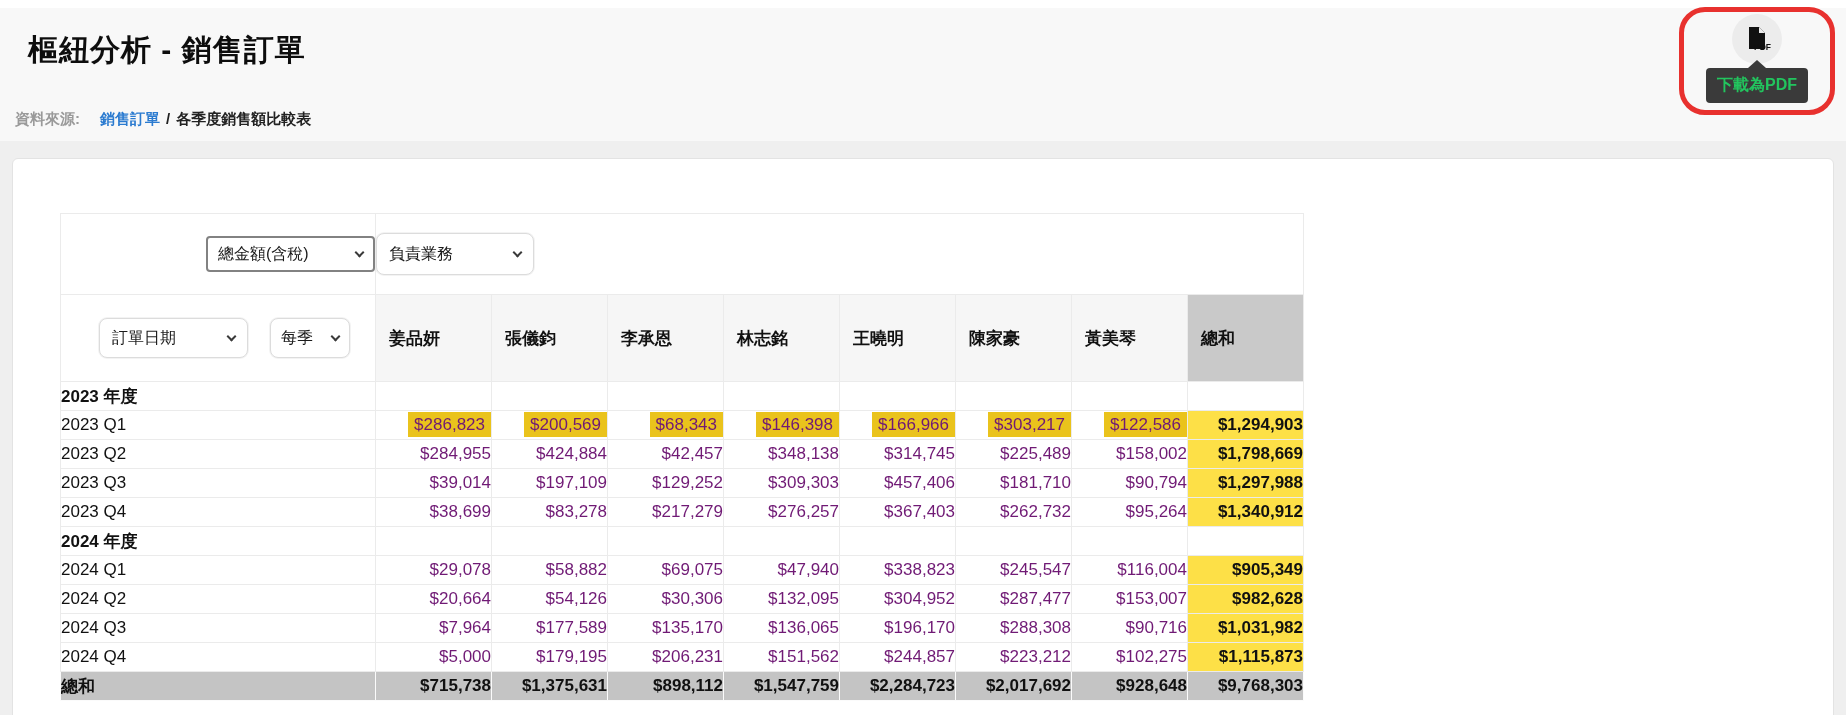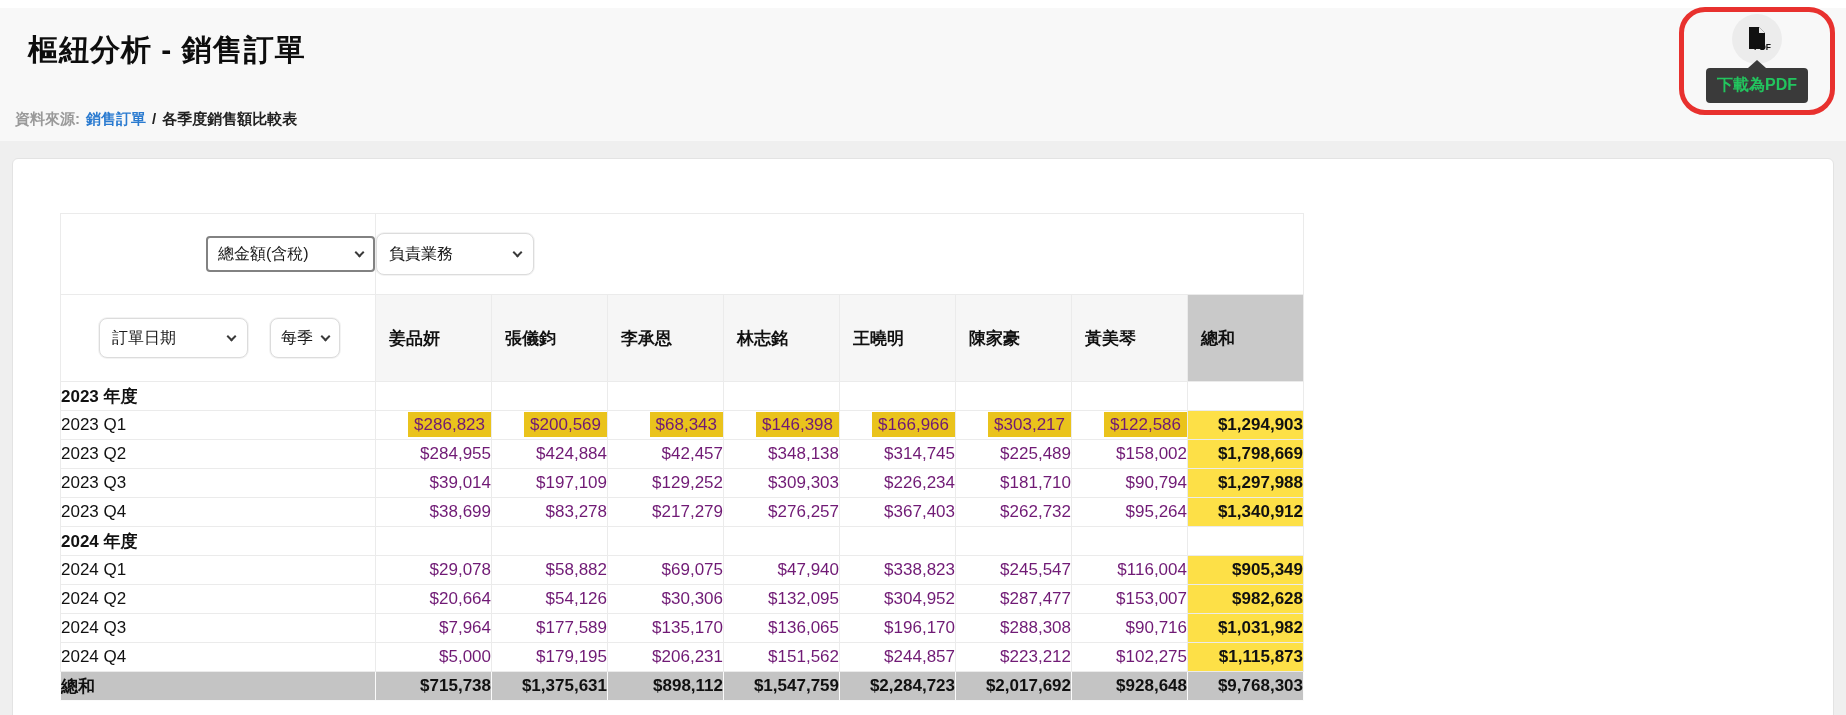--- a/index.html
+++ b/index.html
@@ -8,21 +8,21 @@
     width: 1846px; height: 715px; position: relative; overflow: hidden;
     background: #ffffff;
     font-family: "Liberation Sans", "DejaVu Sans", sans-serif;
     color: #111;
   }
   .header-band { position: absolute; left: 0; top: 8px; width: 100%; height: 133px; background: #f8f8f8; }
   .page-bg    { position: absolute; left: 0; top: 141px; width: 100%; height: 574px; background: #efefef; }
 
   .page-title { position: absolute; left: 28px; top: 30px; font-size: 30px; font-weight: bold; color: #0d0d0d; letter-spacing: 1px; }
   .source-line { position: absolute; left: 15px; top: 110px; font-size: 15px; font-weight: bold; }
-  .source-line .lbl { color: #9a9a9a; margin-right: 6px; }
+  .source-line .lbl { color: #9a9a9a; margin-right: 20px; }
   .source-line .lnk { color: #2b7bd0; text-decoration: none; cursor: pointer; margin-right: 6px; }
   .source-line .sep { color: #222; margin-right: 6px; }
   .source-line .nm  { color: #222; }
 
   .card {
     position: absolute; left: 12px; top: 158px; width: 1822px; height: 640px;
     background: #fff; border: 1px solid #e3e3e3; border-radius: 6px;
   }
 
   
@@ -62,21 +62,21 @@
   .row-ctrl-wrap { display: flex; align-items: center; gap: 22px; padding-left: 38px; }
 
   .sel {
     display: inline-flex; align-items: center; justify-content: space-between;
     background: #fff; font-size: 16px; color: #1a1a1a; cursor: pointer;
   }
   .sel-dark  { width: 169px; height: 36px; border: 2px solid #828282; border-radius: 4px; padding: 0 10px; }
   .sel-light { border: 1px solid #dcdcdc; border-radius: 8px; padding: 0 12px; box-shadow: 0 0 0 1px #f3f3f3; }
   .sel-col   { width: 158px; height: 42px; }
   .sel-row   { width: 149px; height: 40px; }
-  .sel-int   { width: 70px;  height: 40px; padding: 0 10px; }
+  .sel-int   { width: 80px;  height: 40px; padding: 0 10px; }
   .chev {
     width: 7px; height: 7px; flex: none; margin-left: 8px; margin-top: -4px;
     border-right: 2px solid #3a3a3a; border-bottom: 2px solid #3a3a3a;
     transform: rotate(45deg);
   }
 
   th.name-cell { background: #f6f6f6; font-weight: bold; text-align: left; padding-left: 13px; color: #111; }
   th.total-head { background: #c9c9c9; font-weight: bold; text-align: left; padding-left: 13px; color: #111; }
 
   tr.group-row td, tr.data-row td { height: 29px; }
@@ -199,21 +199,21 @@
         <td class="value-cell"><a class="val-link">$225,489</a></td>
         <td class="value-cell"><a class="val-link">$158,002</a></td>
         <td class="total-cell">$1,798,669</td>
       </tr>
       <tr class="data-row">
         <td class="label-cell">2023 Q3</td>
         <td class="value-cell"><a class="val-link">$39,014</a></td>
         <td class="value-cell"><a class="val-link">$197,109</a></td>
         <td class="value-cell"><a class="val-link">$129,252</a></td>
         <td class="value-cell"><a class="val-link">$309,303</a></td>
-        <td class="value-cell"><a class="val-link">$226,234</a></td>
+        <td class="value-cell"><a class="val-link">$457,406</a></td>
         <td class="value-cell"><a class="val-link">$181,710</a></td>
         <td class="value-cell"><a class="val-link">$90,794</a></td>
         <td class="total-cell">$1,297,988</td>
       </tr>
       <tr class="data-row">
         <td class="label-cell">2023 Q4</td>
         <td class="value-cell"><a class="val-link">$38,699</a></td>
         <td class="value-cell"><a class="val-link">$83,278</a></td>
         <td class="value-cell"><a class="val-link">$217,279</a></td>
         <td class="value-cell"><a class="val-link">$276,257</a></td>

